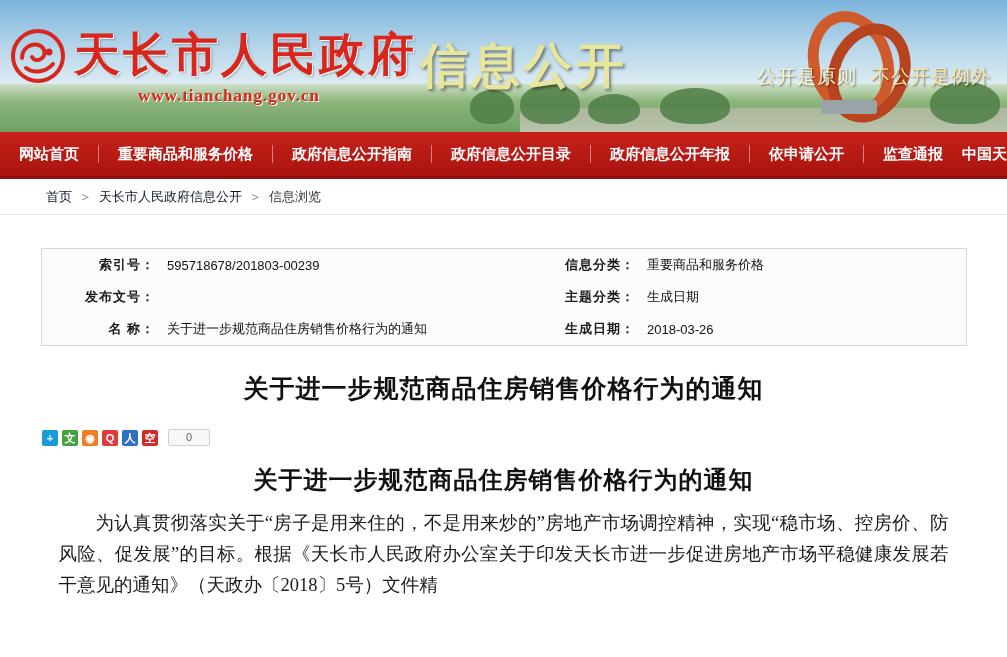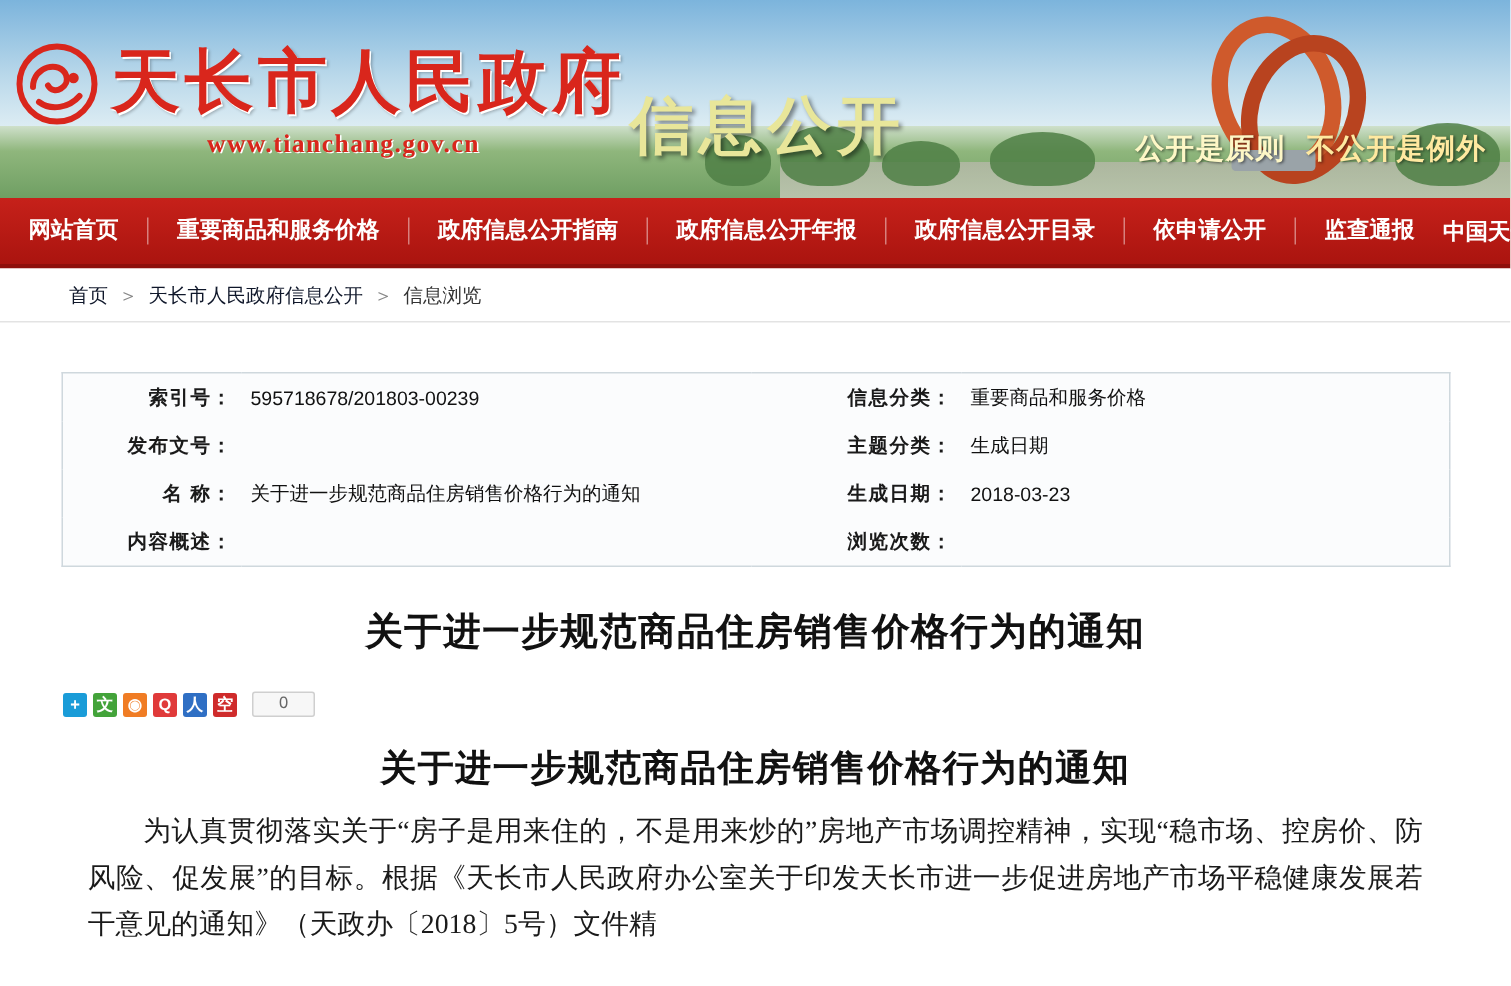--- a/index.html
+++ b/index.html
@@ -91,34 +91,34 @@
     font-family: "Liberation Serif", serif;
     font-weight: bold;
     font-size: 17px;
     letter-spacing: 1px;
     color: #d9261c;
     text-shadow: 1px 1px 0 #fff;
     white-space: nowrap;
   }
   .banner-sub {
     position: absolute;
-    left: 420px; top: 56px;
-    font-family: "Liberation Serif", serif;
-    font-weight: bold;
-    font-size: 42px;
+    left: 420px; top: 34px;
+    font-family: "Liberation Serif", serif;
+    font-weight: bold;
+    font-size: 48px;
     letter-spacing: 4px;
     color: #e8e69a;
     text-shadow: 2px 2px 3px rgba(0,0,0,.45);
     white-space: nowrap;
   }
   .banner-slogan {
     position: absolute;
-    right: 16px; top: 86px;
-    font-family: "Liberation Serif", serif;
-    font-weight: bold;
+    right: 16px; top: 64px;
+    font-family: "Liberation Serif", serif;
+    font-weight: normal;
     font-size: 19px;
     letter-spacing: 1px;
     white-space: nowrap;
   }
   .banner-slogan .s1 { color: #fdf7c6; text-shadow: 1px 1px 2px rgba(0,0,0,.55); }
   .banner-slogan .s2 { color: #ffe9a0; text-shadow: 1px 1px 2px rgba(0,0,0,.55); margin-left: 14px; }
 
   
   .nav {
     position: relative;
@@ -312,22 +312,22 @@
   <div class="banner-sub">信息公开</div>
   <div class="banner-slogan">
     <span class="s1">公开是原则</span><span class="s2">不公开是例外</span>
   </div>
 </div>
 
 <div class="nav">
   <div class="nav-item">网站首页</div>
   <div class="nav-item">重要商品和服务价格</div>
   <div class="nav-item">政府信息公开指南</div>
+  <div class="nav-item">政府信息公开目录</div>
   <div class="nav-item">政府信息公开年报</div>
-  <div class="nav-item">政府信息公开目录</div>
   <div class="nav-item">依申请公开</div>
   <div class="nav-item last">监查通报</div>
   <div class="nav-right">中国天长</div>
 </div>
 <div class="nav-bottom-line"></div>
 
 <div class="crumb">
   <a>首页</a>
   <span class="sep">＞</span>
   <a>天长市人民政府信息公开</a>
@@ -353,27 +353,21 @@
       <tr>
         <td class="lbl">发布文号：</td>
         <td class="val"></td>
         <td class="lbl">主题分类：</td>
         <td class="val">生成日期</td>
       </tr>
       <tr>
         <td class="lbl">名  称：</td>
         <td class="val">关于进一步规范商品住房销售价格行为的通知</td>
         <td class="lbl">生成日期：</td>
-        <td class="val">2018-03-23</td>
-      </tr>
-      <tr>
-        <td class="lbl">内容概述：</td>
-        <td class="val"></td>
-        <td class="lbl">浏览次数：</td>
-        <td class="val"></td>
+        <td class="val">2018-03-26</td>
       </tr>
     </tbody>
   </table>
 
   <div class="doc-title">关于进一步规范商品住房销售价格行为的通知</div>
 
   <div class="share-bar">
     <span class="sicon plus">+</span>
     <span class="sicon green">文</span>
     <span class="sicon orange">◉</span>

